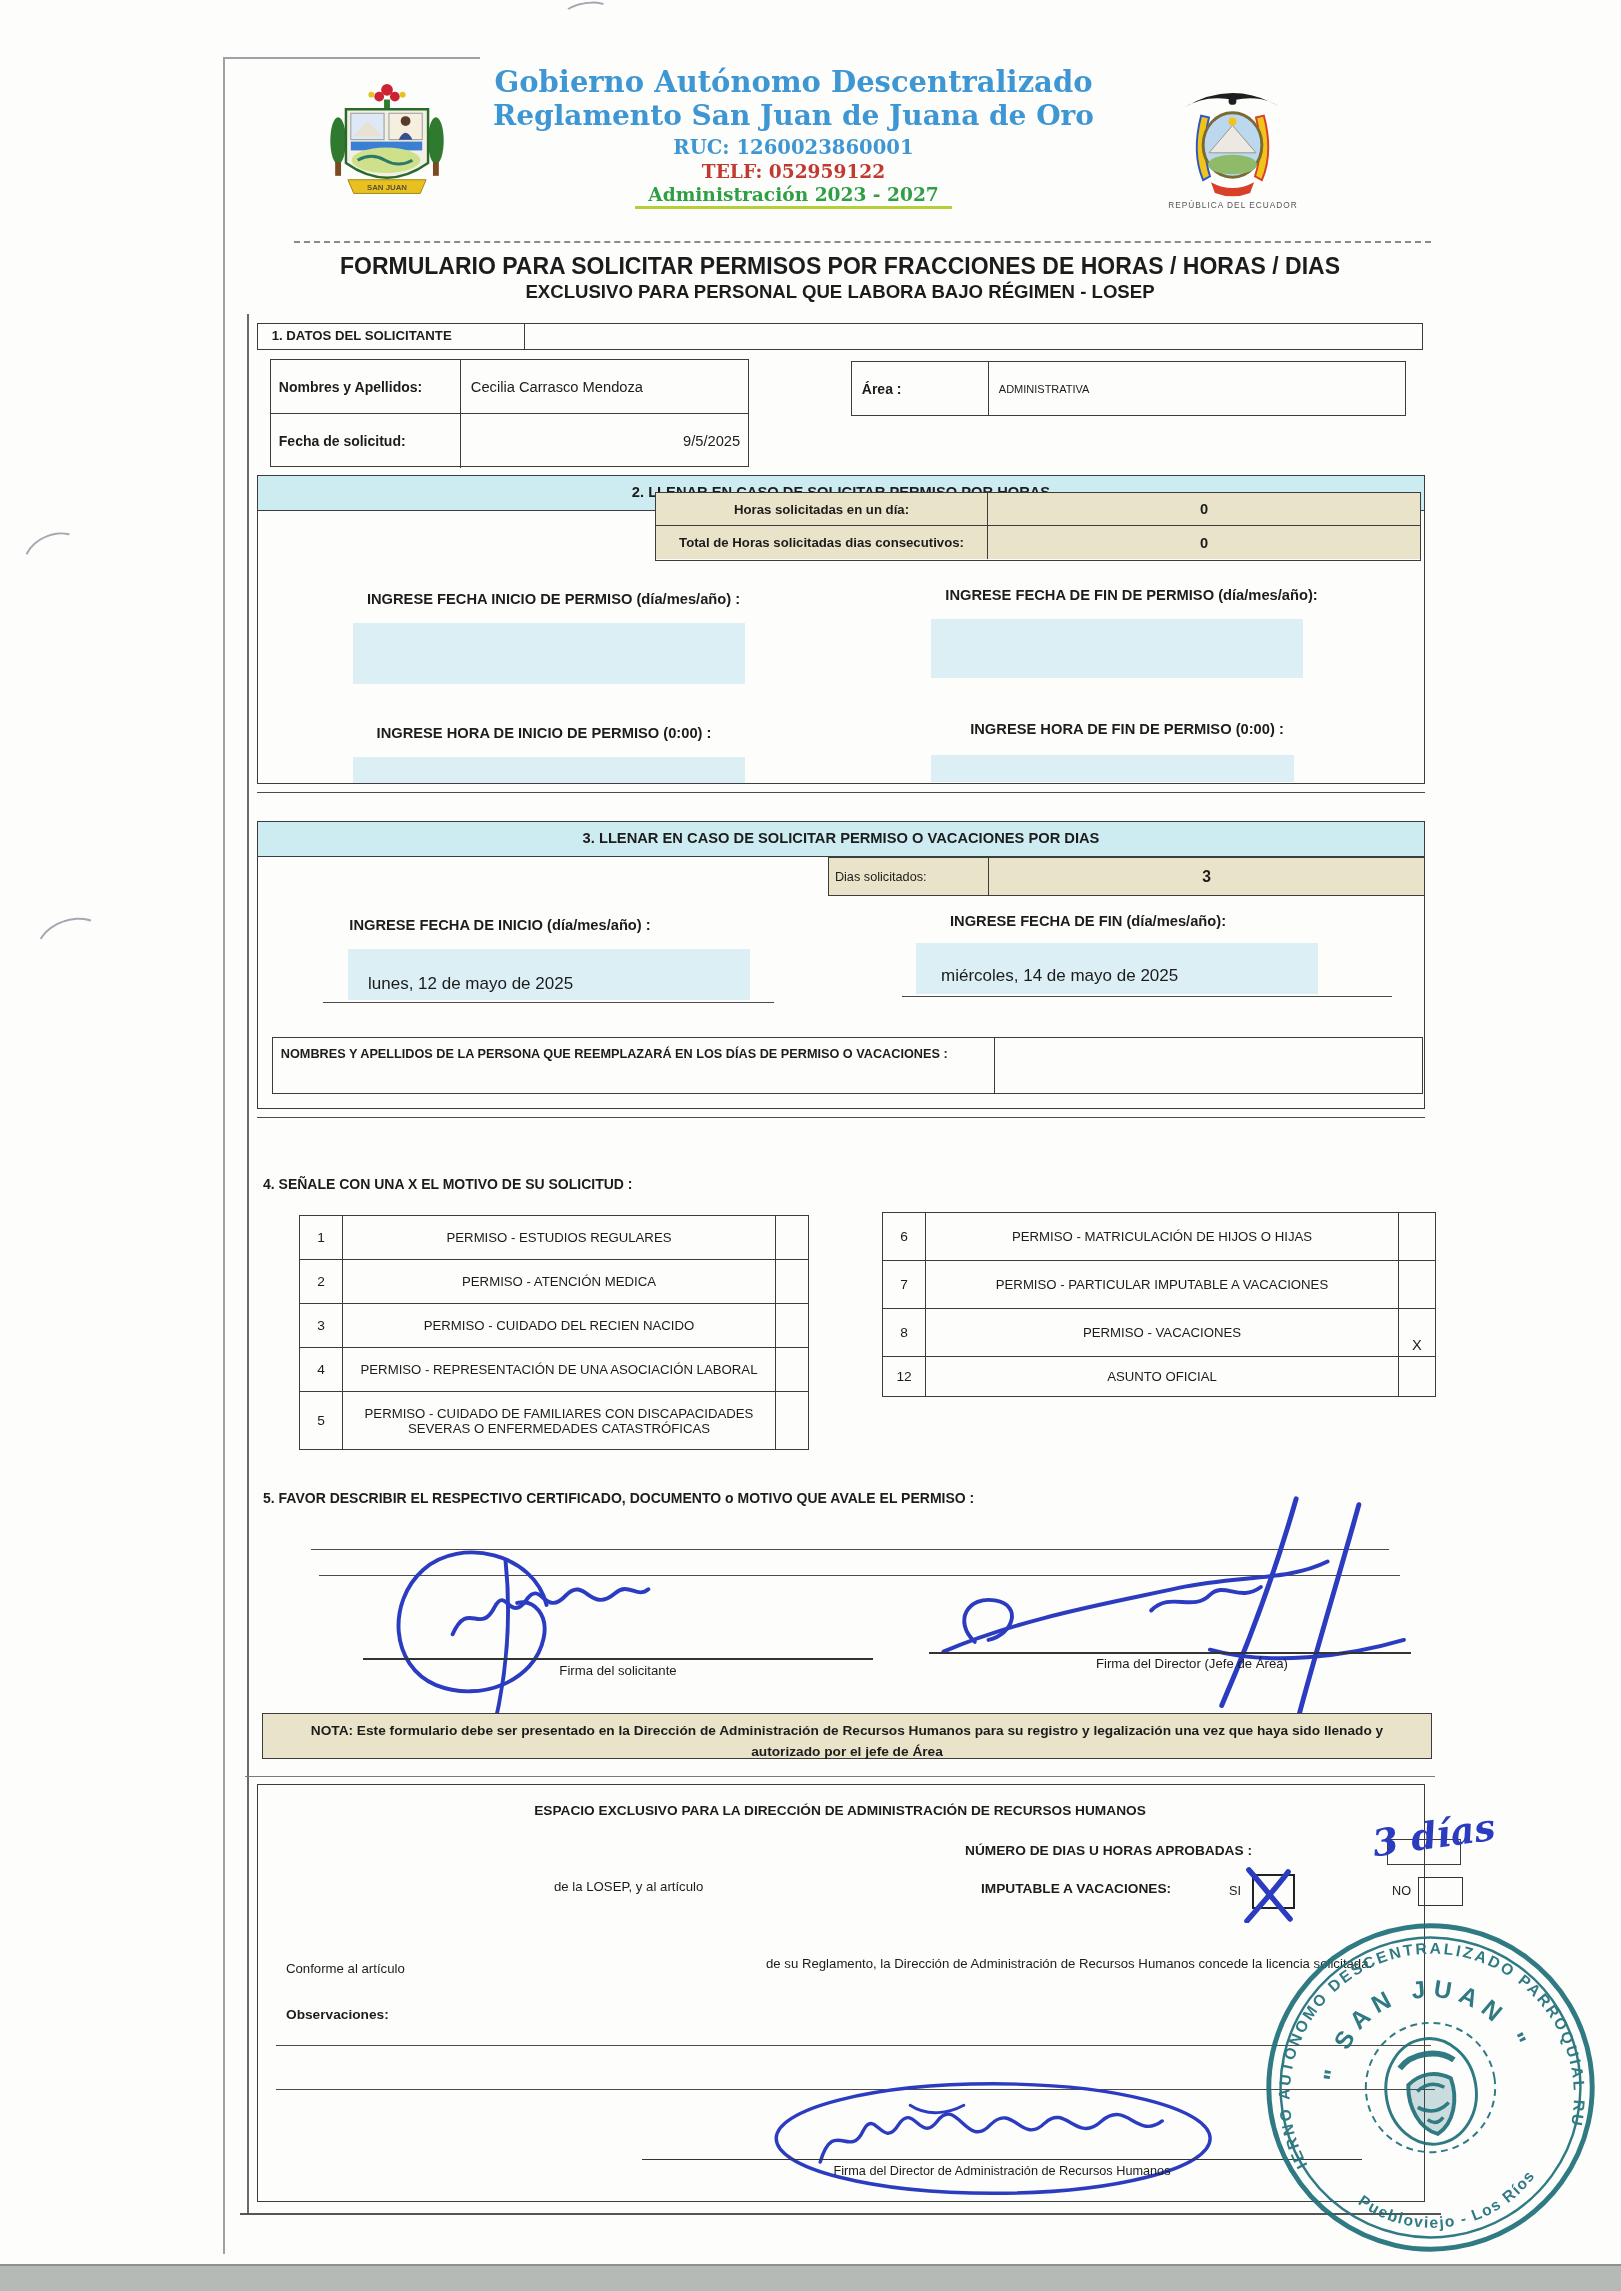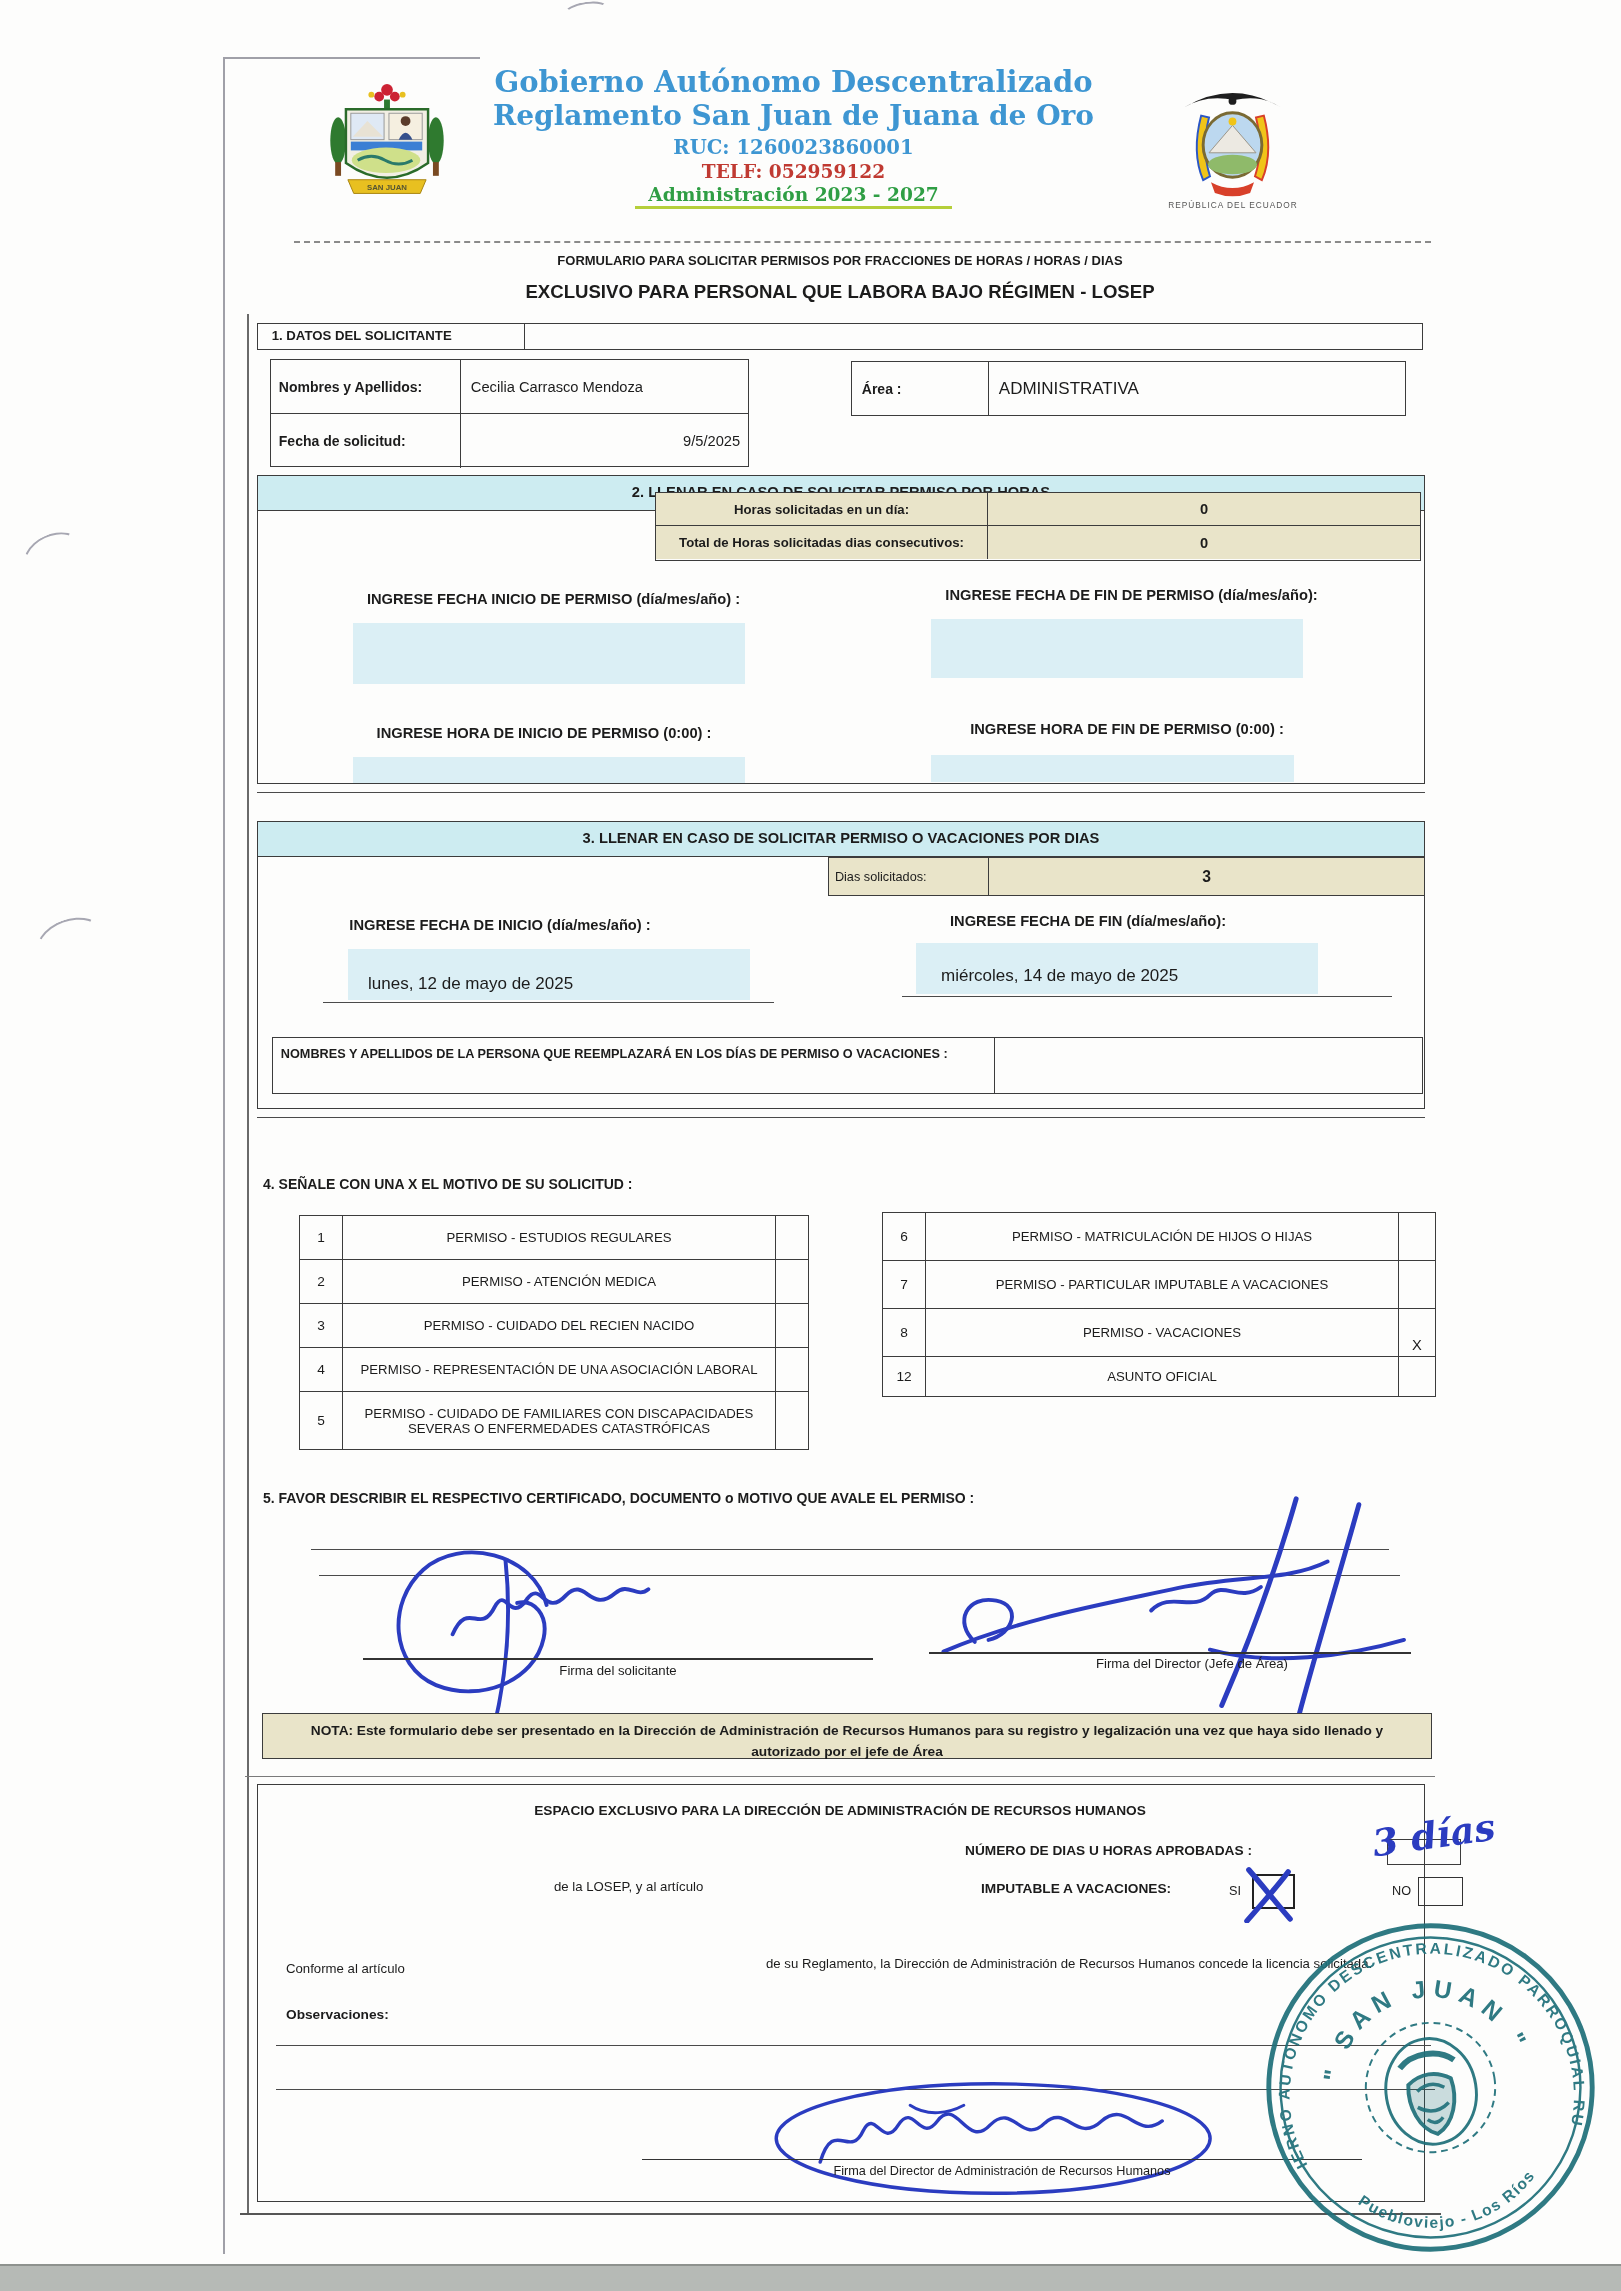--- a/index.html
+++ b/index.html
@@ -84,37 +84,37 @@
       <path d="M46,66 L70,38 L94,66 Z" fill="#ece9e2" stroke="#9a9488"></path>
       <ellipse cx="70" cy="78" rx="25" ry="10" fill="#8fba6a"></ellipse>
       <circle cx="70" cy="34" r="4" fill="#f0c419"></circle>
       <path d="M48,96 Q70,108 92,96 L88,107 Q70,114 52,107 Z" fill="#d8402a"></path>
     </svg>
   </div>
   <div class="abs ctr" style="left:1145px;top:200px;width:176px;font-size:8.3px;letter-spacing:1px;color:#555;">REPÚBLICA DEL ECUADOR</div>
 
   <div class="abs" style="left:294px;top:241px;width:1137px;border-top:2px dashed #8a8a8a;"></div>
 
-  <div class="abs ctr b" style="left:257px;top:253px;width:1166px;font-size:13px;">FORMULARIO PARA SOLICITAR PERMISOS  POR FRACCIONES DE HORAS / HORAS / DIAS</div>
+  <div class="abs ctr b" style="left:257px;top:253px;width:1166px;font-size:23px;">FORMULARIO PARA SOLICITAR PERMISOS  POR FRACCIONES DE HORAS / HORAS / DIAS</div>
   <div class="abs ctr b" style="left:257px;top:281px;width:1166px;font-size:18.6px;">EXCLUSIVO PARA PERSONAL QUE LABORA BAJO RÉGIMEN - LOSEP</div>
 
   <div class="abs bx" style="left:257px;top:323px;width:1166px;height:26.5px;">
     <div class="b" style="font-size:13.2px;padding:3.9px 0 0 13.7px;width:267px;border-right:1.4px solid #3c3c3c;height:100%;box-sizing:border-box;">1. DATOS DEL SOLICITANTE</div>
   </div>
 
   <div class="abs bx" style="left:270px;top:359px;width:479px;height:108px;display:grid;grid-template-columns:190px 1fr;grid-template-rows:54px 54px;">
     <div class="cell b vmid" style="font-size:14px;border-right:1.4px solid #3c3c3c;border-bottom:1.4px solid #3c3c3c;padding-left:7.8px;">Nombres y Apellidos:</div>
     <div class="cell vmid" style="font-size:14.7px;border-bottom:1.4px solid #3c3c3c;padding-left:9.8px;">Cecilia Carrasco Mendoza</div>
     <div class="cell b vmid" style="font-size:14px;border-right:1.4px solid #3c3c3c;padding-left:7.8px;">Fecha de solicitud:</div>
     <div class="cell vmid" style="font-size:14.7px;justify-content:flex-end;padding-right:7.8px;">9/5/2025</div>
   </div>
 
   <div class="abs bx" style="left:851px;top:361px;width:555px;height:55px;display:grid;grid-template-columns:137px 1fr;">
     <div class="cell b vmid" style="font-size:14px;border-right:1.4px solid #3c3c3c;padding-left:9.8px;">Área :</div>
-    <div class="cell vmid" style="font-size:17px;padding-left:9.8px;">ADMINISTRATIVA</div>
+    <div class="cell vmid" style="font-size:11px;padding-left:9.8px;">ADMINISTRATIVA</div>
   </div>
 
   <div class="abs bx" style="left:257px;top:475px;width:1168px;height:309px;">
     <div class="cyan ctr b" style="height:35px;border-bottom:1.4px solid #3c3c3c;box-sizing:border-box;">
       <span style="font-size:14.7px;line-height:33px;">2. LLENAR EN CASO DE SOLICITAR PERMISO POR HORAS</span>
     </div>
   </div>
   <div class="abs bx" style="left:655px;top:492px;width:766px;height:69px;display:grid;grid-template-columns:332px 1fr;grid-template-rows:33px 33px;">
     <div class="cell beige b vmid ctr" style="font-size:13.2px;border-right:1.4px solid #3c3c3c;border-bottom:1.4px solid #3c3c3c;justify-content:center;">Horas solicitadas en un día:</div>
     <div class="cell beige b vmid" style="font-size:14.7px;border-bottom:1.4px solid #3c3c3c;justify-content:center;">0</div>

